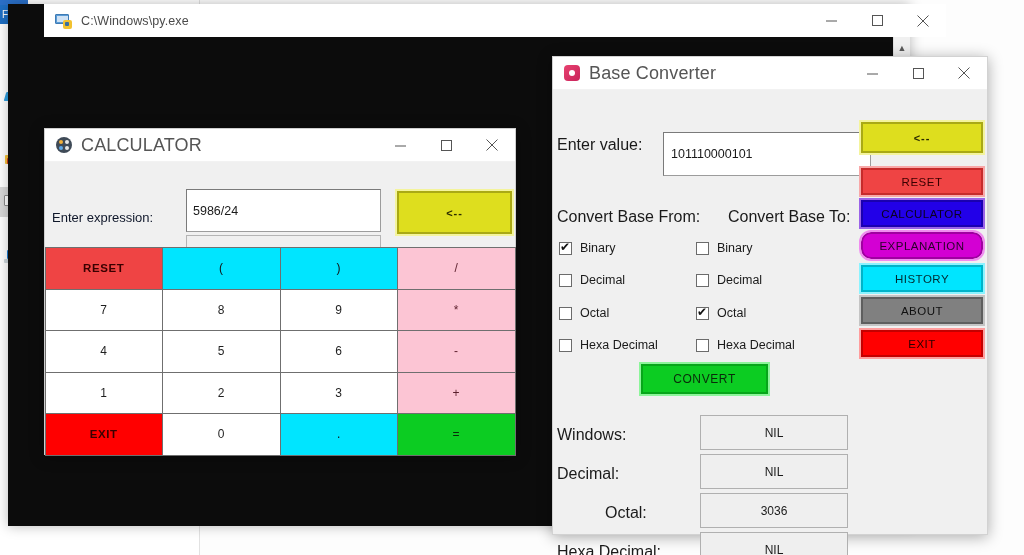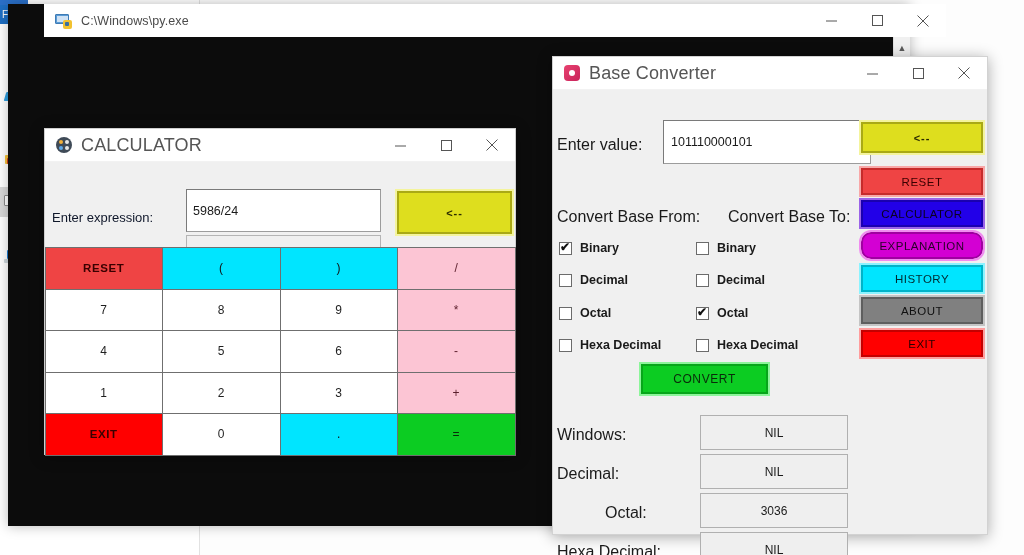--- a/index.html
+++ b/index.html
@@ -155,21 +155,21 @@
   .bc-label { position: absolute; font-size: 16px; color: #1a1a1a; }
   .bc-entry {
     position: absolute; background: #fff; border: 1px solid #9c9c9c;
     border-top-color: #7a7a7a; border-left-color: #7a7a7a;
     font-size: 12.5px; color: #1a1a1a; padding: 4px 7px; display: flex; align-items: center;
   }
   .bc-out {
     position: absolute; background: #efefef; border: 1px solid #b0b0b0;
     font-size: 12px; color: #1a1a1a; display: flex; align-items: center; justify-content: center;
   }
-  .chk { position: absolute; display: flex; align-items: center; gap: 8px; font-weight: bold; }
+  .chk { position: absolute; display: flex; align-items: center; gap: 8px; }
   .chk-box {
     width: 13px; height: 13px; background: #fff; border: 1px solid #6b6b6b;
     position: relative; flex: 0 0 auto;
   }
   .chk-box.on:after {
     content: '✔'; position: absolute; left: 0px; top: -3px;
     font-size: 12px; color: #111; line-height: 14px;
   }
   .chk-label { font-size: 12.5px; color: #1a1a1a; }
   .convert-btn {
@@ -328,21 +328,21 @@
           <svg width="12" height="12" viewBox="0 0 12 12">
               <line x1="0.5" y1="0.5" x2="11.5" y2="11.5" stroke="#555" stroke-width="1"></line>
               <line x1="11.5" y1="0.5" x2="0.5" y2="11.5" stroke="#555" stroke-width="1"></line>
             </svg>
         </div>
       </div>
     </div>
 
     <div class="bconv-body">
       <span class="bc-label" style="left:4px; top:46px;">Enter value:</span>
-      <div class="bc-entry" style="left:110px; top:30px; width:208px; height:44px;">101110000101</div>
+      <div class="bc-entry" style="left:110px; top:42px; width:208px; height:44px;">101110000101</div>
 
       <span class="bc-label" style="left:4px; top:118px;">Convert Base From:</span>
       <span class="bc-label" style="left:175px; top:118px;">Convert Base To:</span>
 
       <div id="from-checks">
           <div class="chk" style="left: 6px; top: 151px;">
             <span class="chk-box on"></span>
             <span class="chk-label">Binary</span>
           </div>
           <div class="chk" style="left: 6px; top: 183px;">

